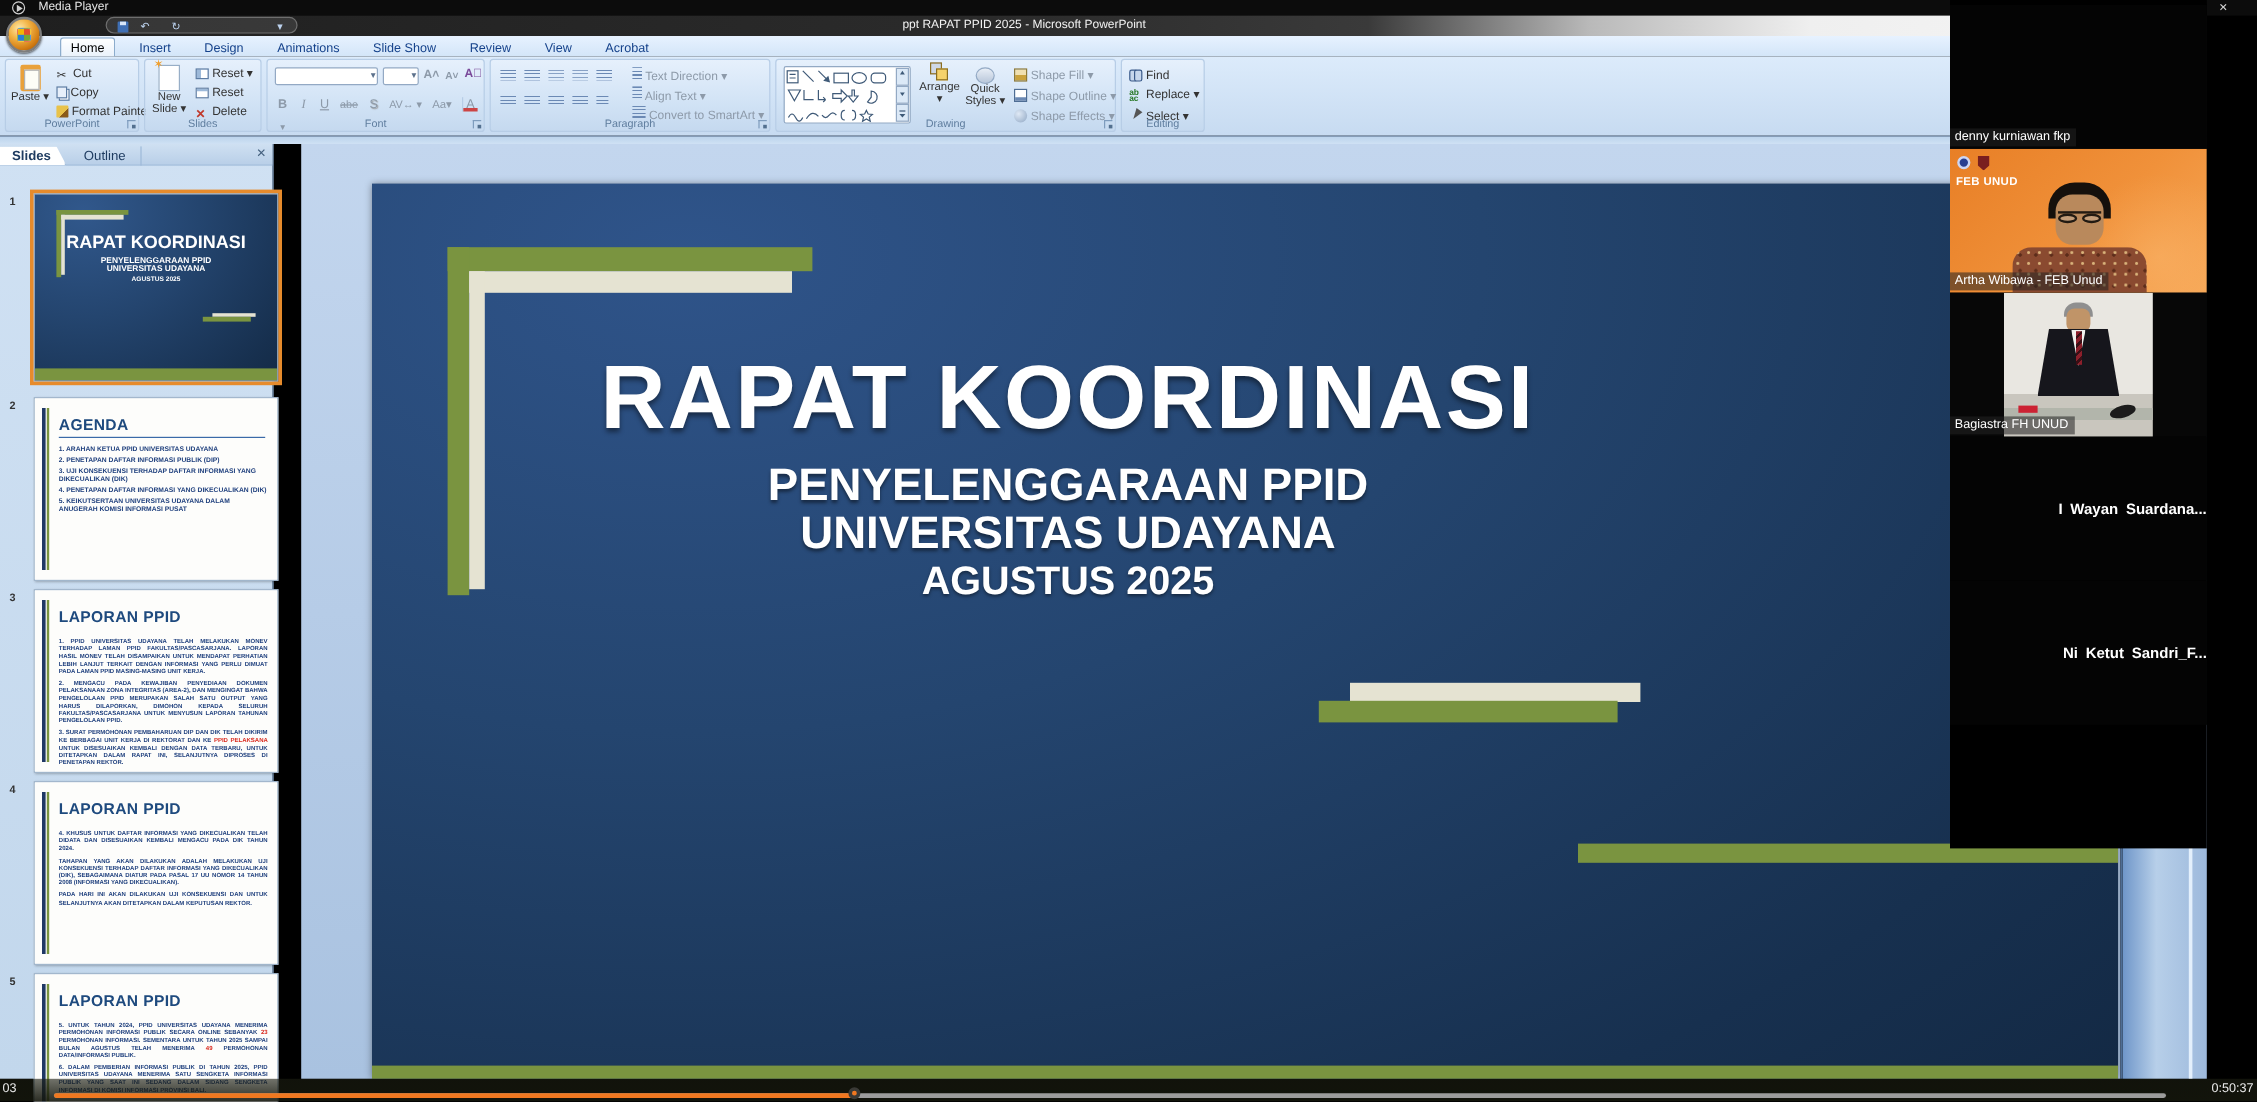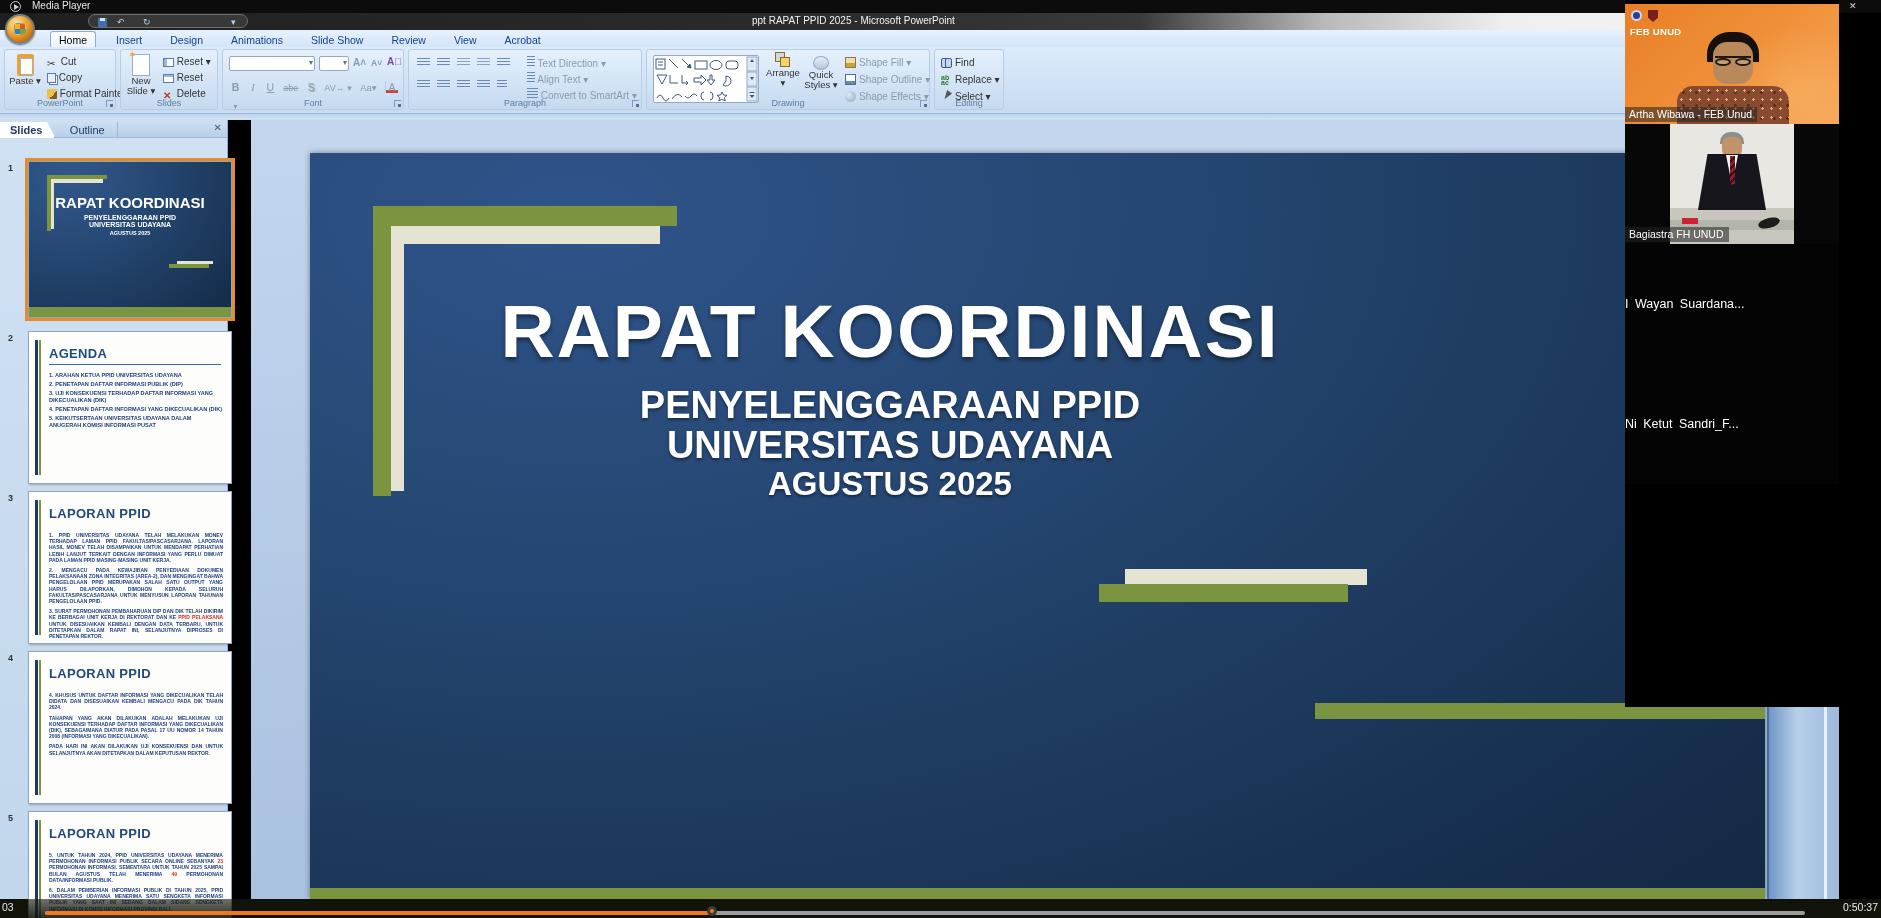--- a/index.html
+++ b/index.html
@@ -105,21 +105,21 @@
   .stitle .l1{font-size:75px;font-weight:bold;letter-spacing:2px;line-height:80px;text-shadow:0 3px 4px rgba(0,0,0,.45);white-space:nowrap;}
   .stitle .l2,.stitle .l3{font-size:38px;font-weight:bold;line-height:40px;text-shadow:0 2px 3px rgba(0,0,0,.45);}
   .stitle .l4{font-size:33px;font-weight:bold;line-height:38px;text-shadow:0 2px 3px rgba(0,0,0,.45);}
   .right-band{position:absolute;left:1767px;top:107px;width:72px;height:779px;background:linear-gradient(90deg,#6f96c9,#b7cfe9 40%,#9db9dc);border-left:2px solid #4e6d94;}
   .right-band .scrollline{position:absolute;left:55px;top:0;width:3px;height:100%;background:#e4f0fc;}
 
   
   .sidebar{position:absolute;left:1625px;top:0;width:214px;height:707px;background:#000;}
   .tile{position:relative;width:214px;overflow:hidden;background:#050505;}
   .tlabel{position:absolute;left:0;bottom:2px;max-width:95%;padding:1px 5px 2px 4px;font-size:10.5px;color:#fff;background:rgba(35,35,35,.55);white-space:nowrap;overflow:hidden;}
-  .tname-center{position:absolute;left:0;right:0;top:50%;transform:translateY(-50%);text-align:left;font-size:12.5px;font-weight:normal;color:#fff;word-spacing:3px;}
+  .tname-center{position:absolute;left:0;right:0;top:50%;transform:translateY(-50%);text-align:right;font-size:12.5px;font-weight:bold;color:#fff;word-spacing:3px;}
   
   .sc-office{position:absolute;inset:0;background:linear-gradient(#1b1511,#2a221a 55%,#241c15);}
   .sc-office .win{position:absolute;right:14px;top:0;width:62px;height:58px;background:#d8cfc0;box-shadow:inset -14px 0 0 #b8a88e;}
   .sc-office .win2{position:absolute;left:6px;top:2px;width:34px;height:50px;background:#cfc6b4;opacity:.8;}
   .sc-office .chair{position:absolute;left:57px;top:28px;width:96px;height:60px;background:#14100c;border-radius:10px 10px 0 0;}
   .sc-office .hair{position:absolute;left:92px;top:10px;width:32px;height:20px;background:#100c08;border-radius:14px 14px 0 0;}
   .sc-office .face{position:absolute;left:96px;top:18px;width:24px;height:22px;background:#7e5f43;border-radius:8px;}
   .sc-office .glass{position:absolute;left:98px;top:24px;width:20px;height:4px;background:#181818;}
   .sc-office .body{position:absolute;left:70px;top:38px;width:74px;height:62px;background:#23251f;border-radius:12px 12px 0 0;}
   .sc-office .desk{position:absolute;left:0;bottom:0;width:100%;height:10px;background:#3a2e22;}
@@ -421,20 +421,24 @@
         <div class="bar olive" style="left:1005px;top:550px;width:450px;height:16px;"></div>
         <div class="bar olive" style="left:0;top:735px;width:1455px;height:24px;"></div>
       </div>
     </div>
     <div class="right-band">
         <div class="scrollline"></div>
       </div>
   </div>
 
   <div class="sidebar" style="padding-top: 4px;">
+      <div class="tile" style="height: 120px;">
+        <div class="sc-dark"></div>
+        <div class="tlabel">denny kurniawan fkp</div>
+      </div>
       <div class="tile" style="height: 120px; text-decoration: underline;">
         <div class="sc-orange">
           <div class="glow"></div>
           <div class="logo1"></div>
           <div class="logo2"></div>
           <div class="badge">FEB UNUD</div>
           <div class="hair"></div>
           <div class="face"></div>
           <div class="glass">
             <i></i>

